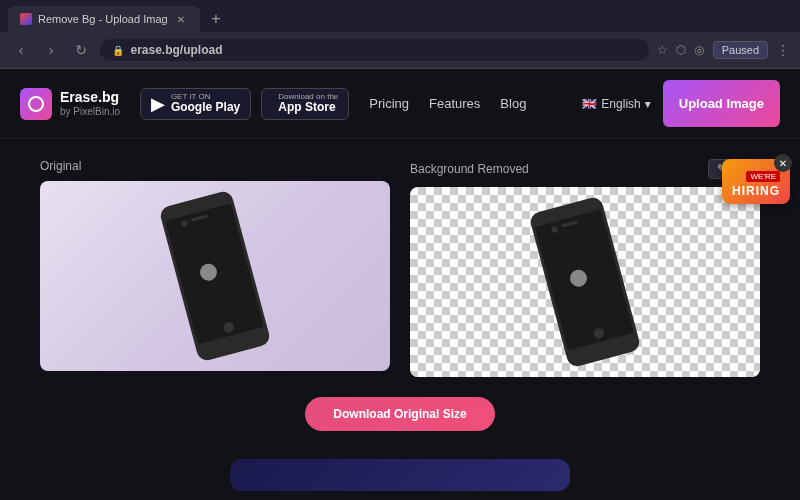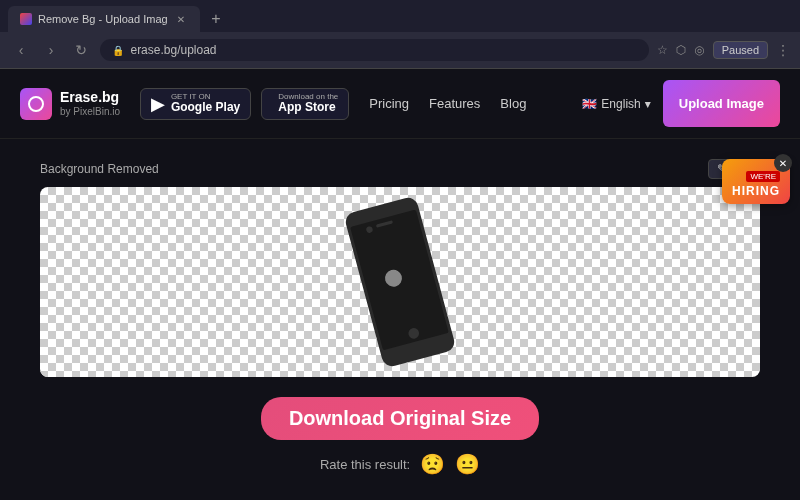--- a/index.html
+++ b/index.html
@@ -84,21 +84,21 @@
       background: #1e1e2e;
       border-radius: 20px;
       padding: 4px 12px;
       color: #ccc;
       font-size: 12px;
       display: flex;
       align-items: center;
       gap: 6px;
     }
     .url-lock { color: #888; font-size: 10px; }
-    .url-text { color: #bbb; font-size: 12px; }
+    .url-text { color: #bbb; font-size: 12px; font-weight: bold; }
     .address-actions {
       display: flex;
       gap: 8px;
       align-items: center;
     }
     .addr-icon { color: #888; font-size: 12px; cursor: pointer; }
     .paused-btn {
       background: #3a3a5c;
       border: 1px solid #555;
       border-radius: 4px;
@@ -301,21 +301,21 @@
       align-items: center;
       gap: 12px;
     }
 
     .download-btn {
       background: linear-gradient(135deg, #e44d7b, #f0507a);
       color: white;
       border: none;
       border-radius: 20px;
       padding: 10px 28px;
-      font-size: 20px;
+      font-size: 12px;
       font-weight: 600;
       cursor: pointer;
     }
 
     .rate-section {
       display: flex;
       align-items: center;
       gap: 10px;
       color: #aaa;
       font-size: 13px;
@@ -447,20 +447,42 @@
 
   <div class="close-hiring">✕</div>
   <div class="hiring-badge">
     <div class="hiring-we">WE'RE</div>
     <div class="hiring-text">HIRING</div>
   </div>
 
   <div class="content-area">
     <div class="images-container">
 
+      <div class="image-panel">
+        <div class="image-label">
+          <span>Original</span>
+        </div>
+        <div class="image-box">
+          <div class="original-image">
+            <svg class="phone-svg" viewBox="0 0 100 160" xmlns="http://www.w3.org/2000/svg">
+
+              <rect x="15" y="5" width="70" height="150" rx="10" ry="10" fill="#2a2a2a" transform="rotate(-15, 50, 80)"></rect>
+              <rect x="18" y="18" width="64" height="120" rx="2" ry="2" fill="#1a1a1a" transform="rotate(-15, 50, 80)"></rect>
+
+              <circle cx="45" cy="75" r="8" fill="#888" transform="rotate(-15, 50, 80)"></circle>
+
+              <circle cx="50" cy="130" r="5" fill="#333" transform="rotate(-15, 50, 80)"></circle>
+
+              <circle cx="35" cy="25" r="3" fill="#333" transform="rotate(-15, 50, 80)"></circle>
+
+              <rect x="42" y="22" width="16" height="3" rx="1.5" fill="#333" transform="rotate(-15, 50, 80)"></rect>
+            </svg>
+          </div>
+        </div>
+      </div>
 
       <div class="image-panel">
         <div class="image-label">
           <span>Background Removed</span>
           <button class="edit-btn">✎ Edit</button>
         </div>
         <div class="image-box">
           <div class="removed-image">
             <svg class="phone-svg" viewBox="0 0 100 160" xmlns="http://www.w3.org/2000/svg">
               <rect x="15" y="5" width="70" height="150" rx="10" ry="10" fill="#2a2a2a" transform="rotate(-15, 50, 80)"></rect>
@@ -470,25 +492,20 @@
               <circle cx="35" cy="25" r="3" fill="#333" transform="rotate(-15, 50, 80)"></circle>
               <rect x="42" y="22" width="16" height="3" rx="1.5" fill="#333" transform="rotate(-15, 50, 80)"></rect>
             </svg>
           </div>
         </div>
       </div>
     </div>
 
     <div class="download-section">
       <button class="download-btn">Download Original Size</button>
-      <div class="rate-section">
-        <span>Rate this result:</span>
-        <button class="emoji-btn">😟</button>
-        <button class="emoji-btn">😐</button>
-      </div>
       <div class="early-access-banner">
         
         
         
       </div>
     </div>
   </div>
 </div>
 
 </body></html>

